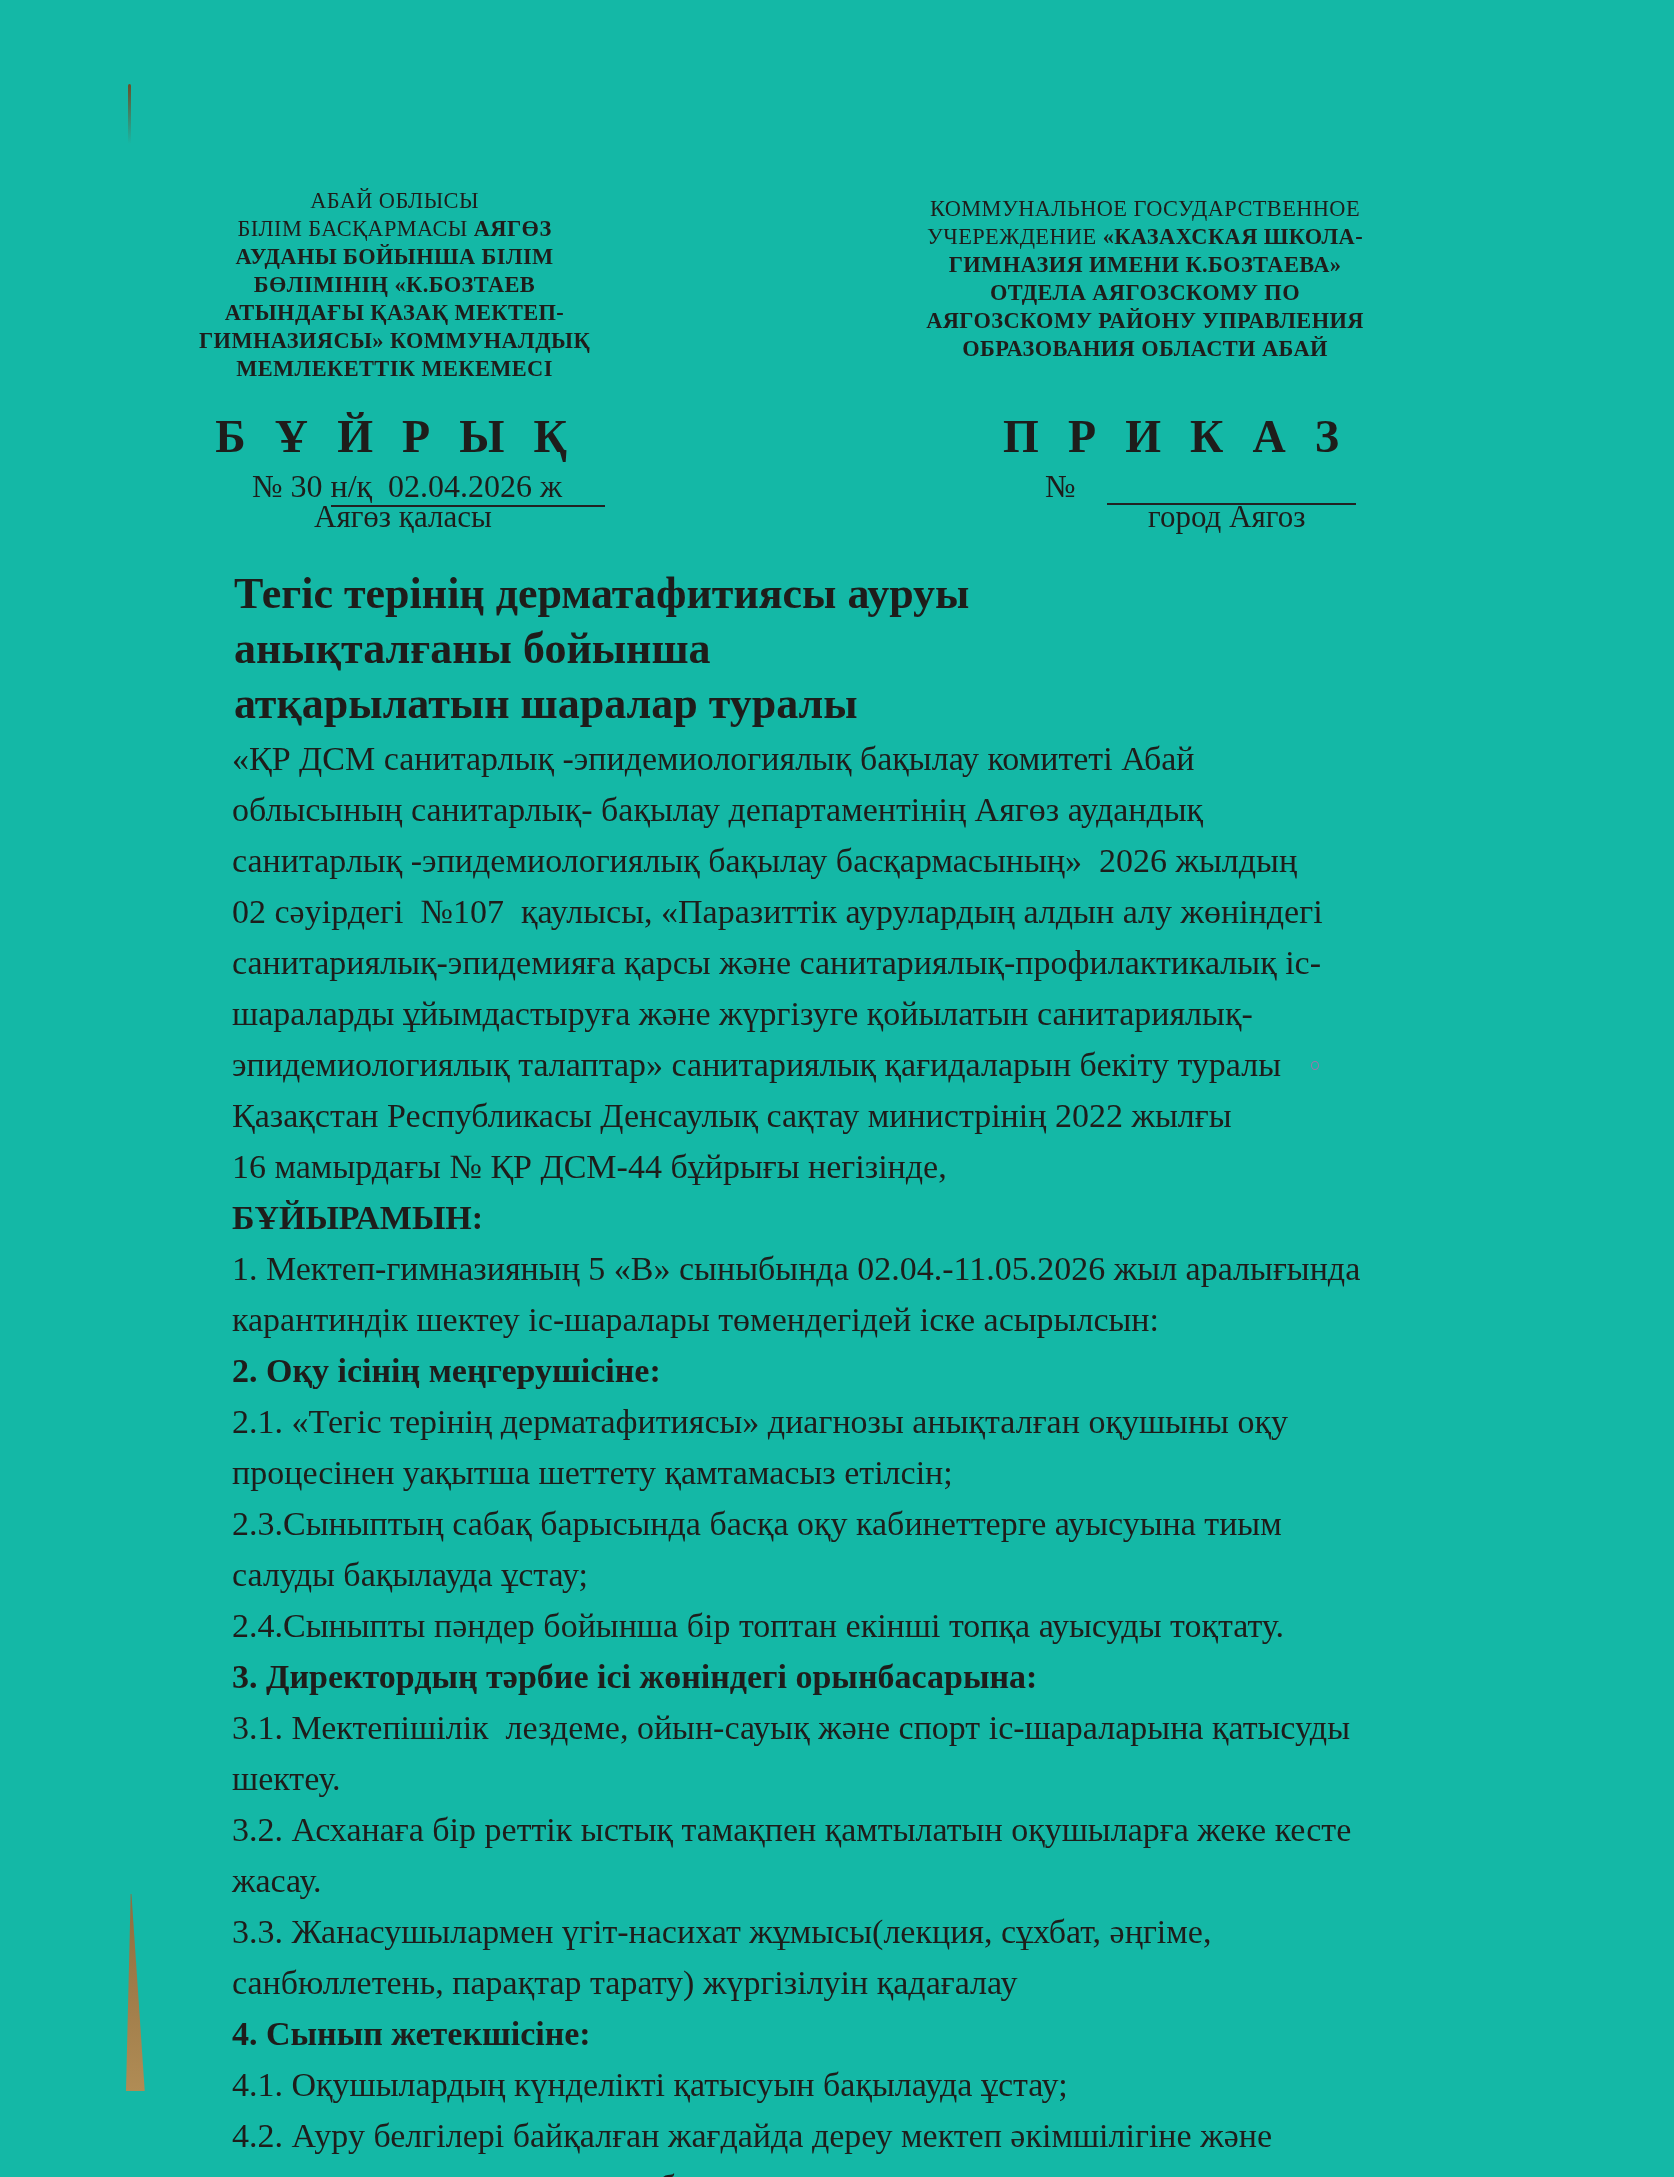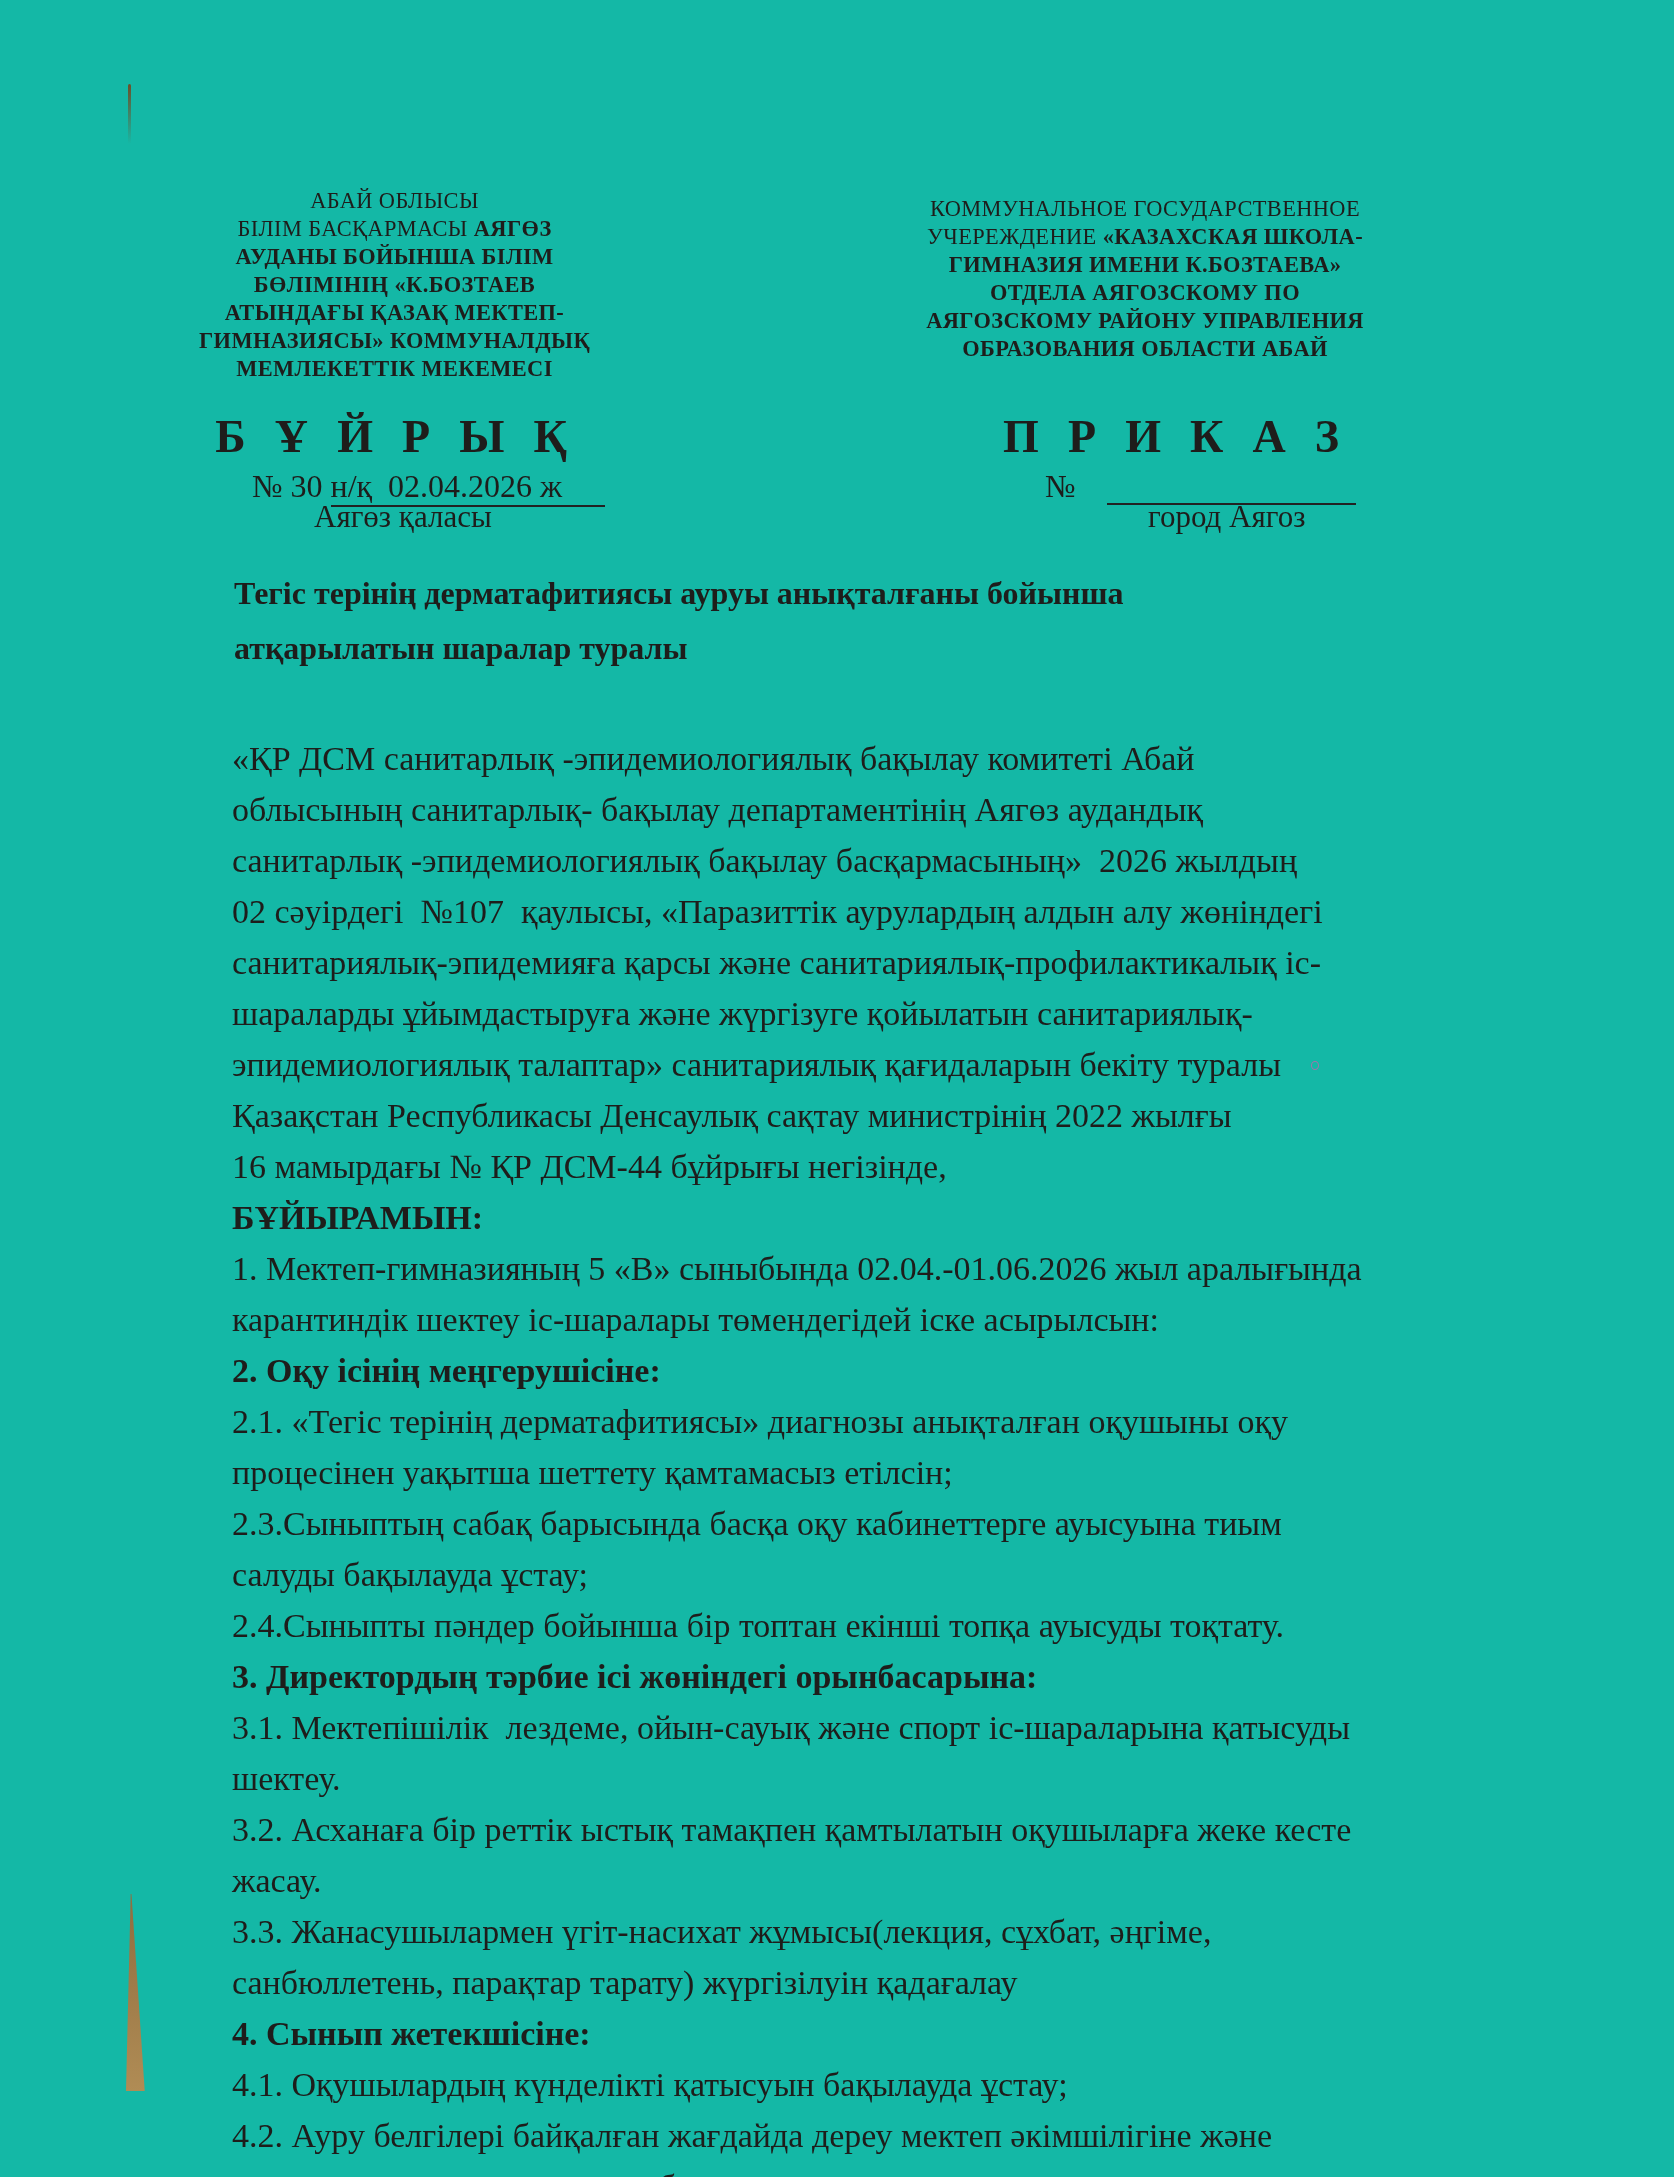--- a/index.html
+++ b/index.html
@@ -60,21 +60,21 @@
   .place {
     position: absolute;
     font-size: 31px;
   }
   .place-left  { left: 314px; top: 499px; }
   .place-right { left: 1128px; top: 499px; margin-left: 20px; }
   .subject {
     position: absolute;
     left: 234px; top: 566px;
     width: 975px;
-    font-size: 32px;
+    font-size: 44px;
     font-weight: bold;
     line-height: 55px;
     white-space: pre-wrap;
   }
   .body-text {
     position: absolute;
     left: 232px; top: 733px;
     width: 1282px;
     font-size: 34px;
     line-height: 51px;
@@ -151,21 +151,21 @@
       <div class="para">«ҚР ДСМ санитарлық -эпидемиологиялық бақылау комитеті Абай
 облысының санитарлық- бақылау департаментінің Аягөз аудандық
 санитарлық -эпидемиологиялық бақылау басқармасының»  2026 жылдың
 02 сәуірдегі  №107  қаулысы, «Паразиттік аурулардың алдын алу жөніндегі
 санитариялық-эпидемияға қарсы және санитариялық-профилактикалық іс-
 шараларды ұйымдастыруға және жүргізуге қойылатын санитариялық-
 эпидемиологиялық талаптар» санитариялық қағидаларын бекіту туралы
 Қазақстан Республикасы Денсаулық сақтау министрінің 2022 жылғы
 16 мамырдағы № ҚР ДСМ-44 бұйрығы негізінде,</div>
       <div class="para b">БҰЙЫРАМЫН:</div>
-      <div class="para">1. Мектеп-гимназияның 5 «В» сыныбында 02.04.-01.06.2026 жыл аралығында
+      <div class="para">1. Мектеп-гимназияның 5 «В» сыныбында 02.04.-11.05.2026 жыл аралығында
 карантиндік шектеу іс-шаралары төмендегідей іске асырылсын:</div>
       <div class="para b">2. Оқу ісінің меңгерушісіне:</div>
       <div class="para">2.1. «Тегіс терінің дерматафитиясы» диагнозы анықталған оқушыны оқу
 процесінен уақытша шеттету қамтамасыз етілсін;</div>
       <div class="para">2.3.Сыныптың сабақ барысында басқа оқу кабинеттерге ауысуына тиым
 салуды бақылауда ұстау;</div>
       <div class="para">2.4.Сыныпты пәндер бойынша бір топтан екінші топқа ауысуды тоқтату.</div>
       <div class="para b">3. Директордың тәрбие ісі жөніндегі орынбасарына:</div>
       <div class="para">3.1. Мектепішілік  лездеме, ойын-сауық және спорт іс-шараларына қатысуды
 шектеу.</div>

